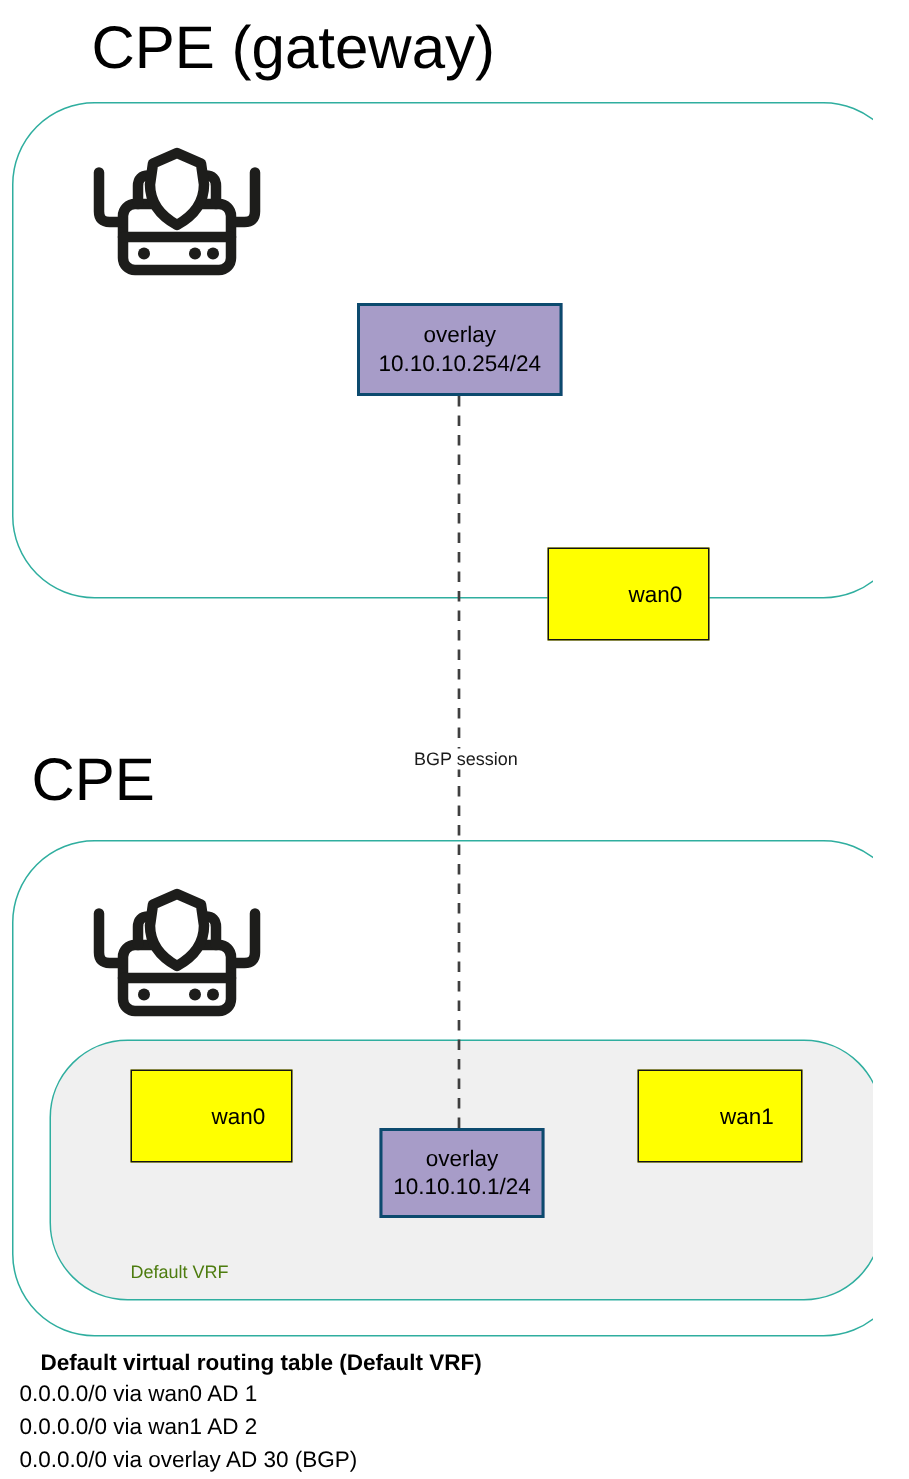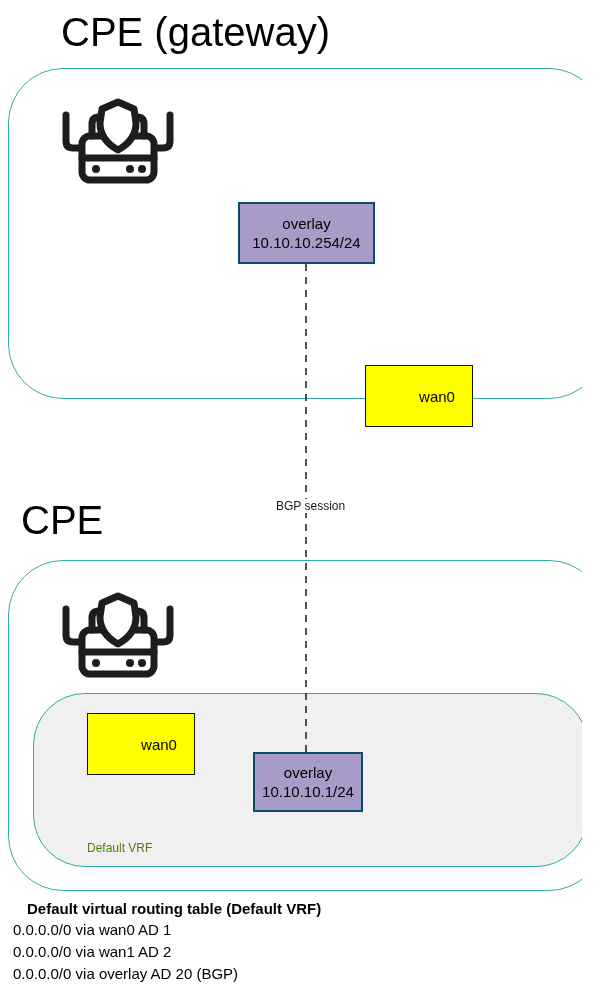--- a/index.html
+++ b/index.html
@@ -123,21 +123,24 @@
 
   <div id="wan0-cpe" class="iface wan">
     <span>wan0</span>
   </div>
 
   <div id="overlay-cpe" class="iface overlay">
     <span>overlay</span>
     <span>10.10.10.1/24</span>
   </div>
 
+  <div id="wan1-cpe" class="iface wan">
+    <span>wan1</span>
+  </div>
 
   <div id="vrf-label">Default VRF</div>
 
   <div class="rt-title">Default virtual routing table (Default VRF)</div>
   <div id="rt-0" class="rt-line">0.0.0.0/0 via wan0 AD 1</div>
   <div id="rt-1" class="rt-line">0.0.0.0/0 via wan1 AD 2</div>
-  <div id="rt-2" class="rt-line">0.0.0.0/0 via overlay AD 20 (BGP)</div>
+  <div id="rt-2" class="rt-line">0.0.0.0/0 via overlay AD 30 (BGP)</div>
 
 </div>
 
 </body></html>

